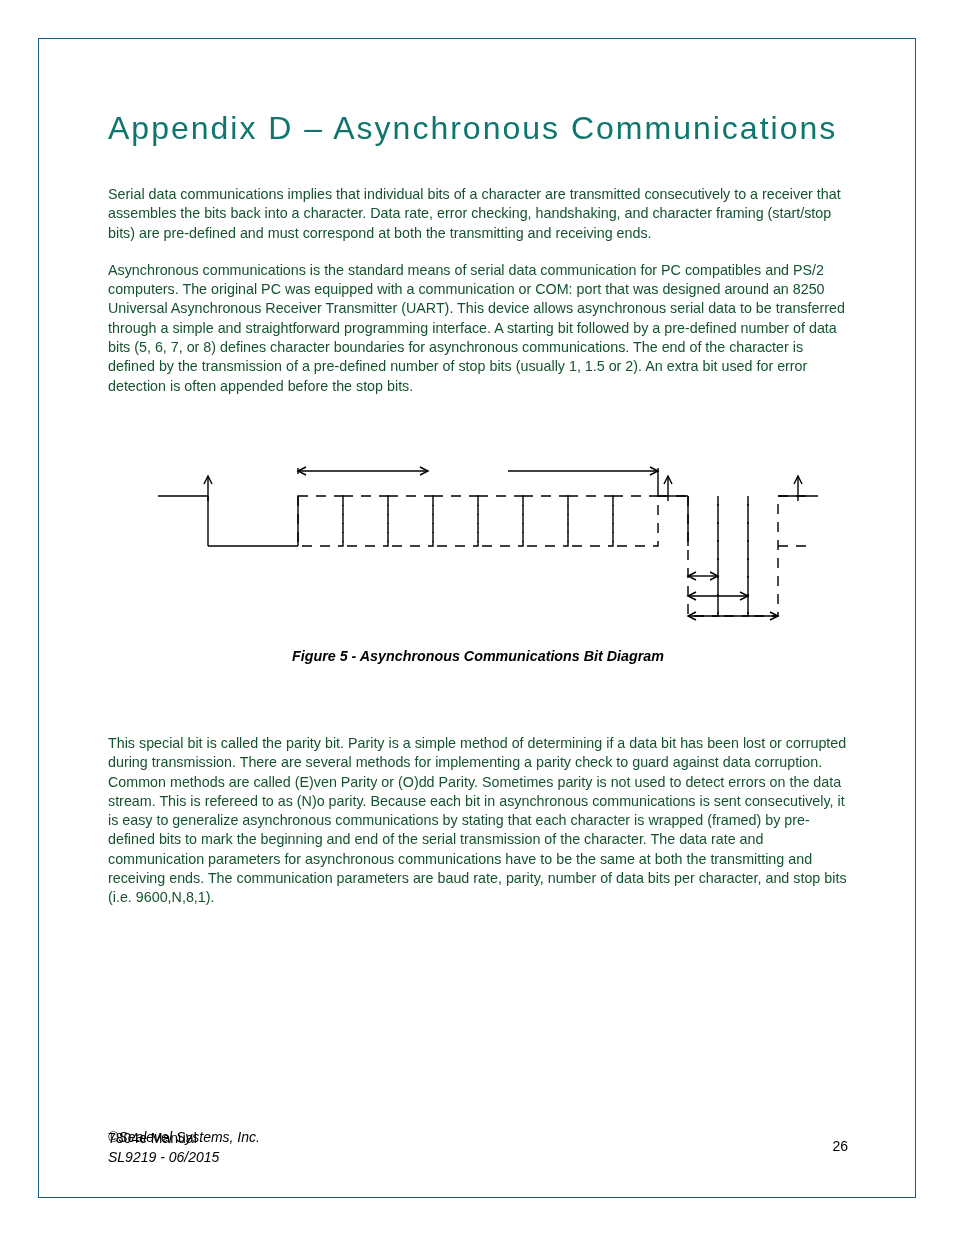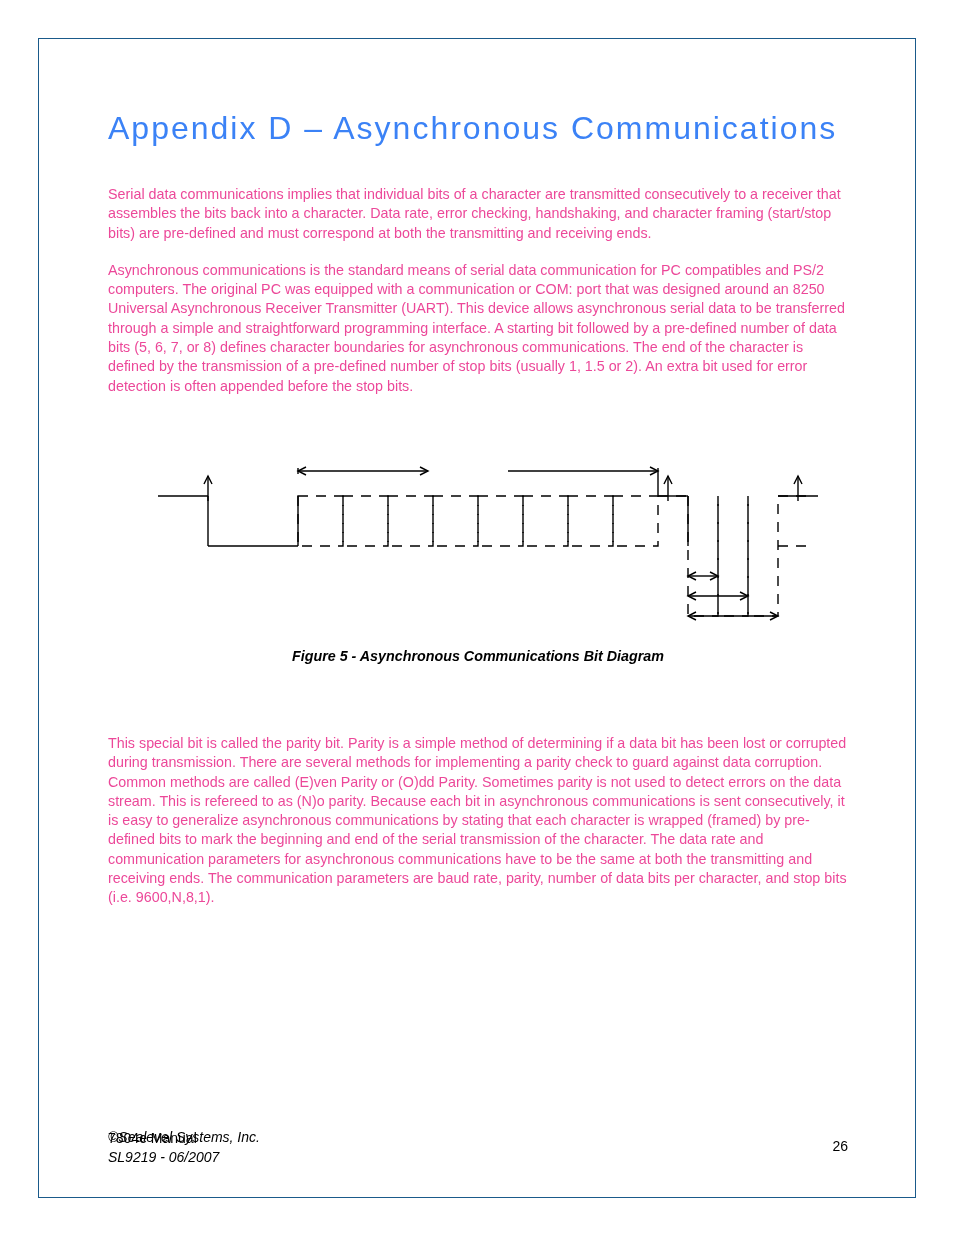--- a/index.html
+++ b/index.html
@@ -13,27 +13,27 @@
   .content {
     position: absolute;
     left: 108px; top: 110px;
     width: 740px;
   }
   h1 {
     font-family: "Trebuchet MS", "Lucida Sans", sans-serif;
     font-weight: 400;
     font-size: 32px;
     letter-spacing: 2px;
-    color: #3b82f6;
+    color: #0f766e;
     margin-bottom: 38px;
   }
   p {
     font-size: 14.3px;
     line-height: 1.35;
-    color: #ec4899;
+    color: #14532d;
     margin-bottom: 18px;
   }
   .figure-wrap {
     margin-top: 60px;
     margin-bottom: 8px;
     text-align: center;
   }
   .figcap {
     font-style: italic;
     font-weight: 600;
@@ -125,17 +125,17 @@
     </svg>
   </div>
   <div class="figcap">Figure 5 - Asynchronous Communications Bit Diagram</div>
 
   <p>This special bit is called the parity bit. Parity is a simple method of determining if a data bit has been lost or corrupted during transmission. There are several methods for implementing a parity check to guard against data corruption. Common methods are called (E)ven Parity or (O)dd Parity. Sometimes parity is not used to detect errors on the data stream. This is refereed to as (N)o parity. Because each bit in asynchronous communications is sent consecutively, it is easy to generalize asynchronous communications by stating that each character is wrapped (framed) by pre-defined bits to mark the beginning and end of the serial transmission of the character. The data rate and communication parameters for asynchronous communications have to be the same at both the transmitting and receiving ends. The communication parameters are baud rate, parity, number of data bits per character, and stop bits (i.e. 9600,N,8,1).</p>
 </div>
 
 <div class="footer">
   <div class="footer-left">
     <div>©Sealevel Systems, Inc.</div>
-    <div>SL9219 - 06/2007</div>
+    <div>SL9219 - 06/2015</div>
   </div>
   <div class="footer-center">7804e Manual</div>
   <div class="footer-right">26</div>
 </div>
 
 </body></html>

